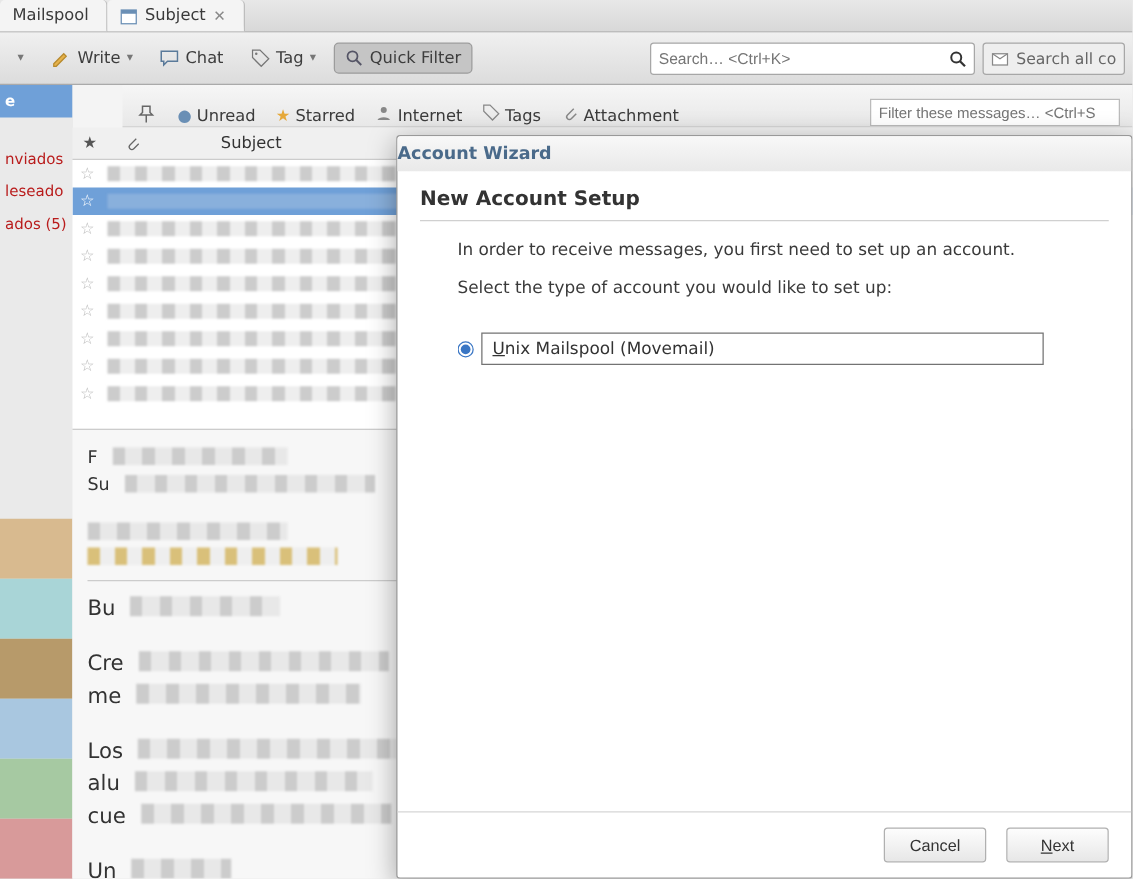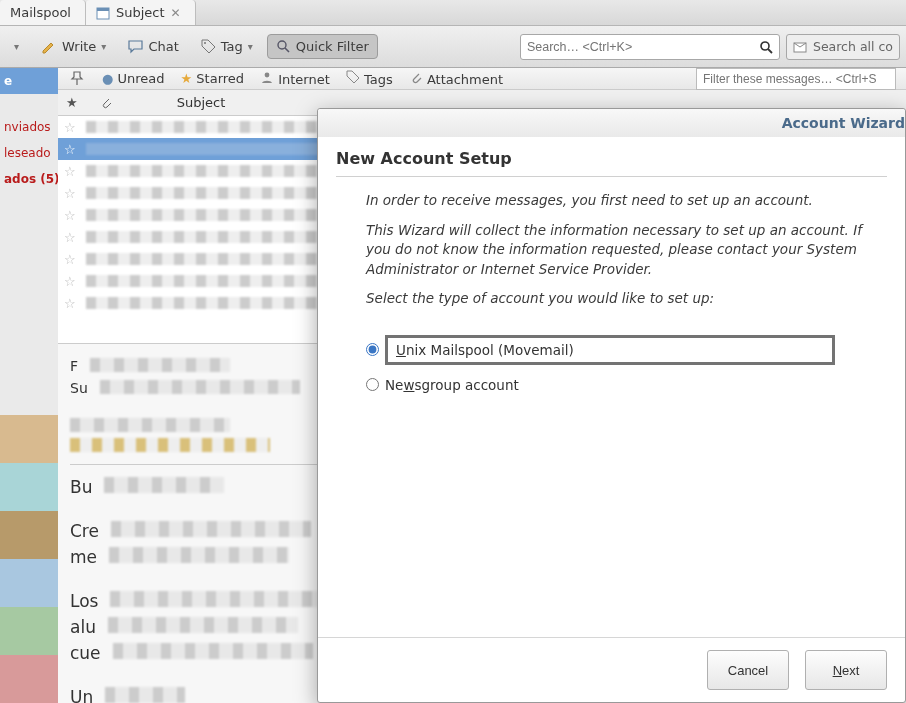--- a/index.html
+++ b/index.html
@@ -75,31 +75,31 @@
 }
 .sidebar {
   width:58px; background:#eaeaea;
   display:flex; flex-direction:column;
 }
 .folder {
   padding:6px 4px; font-size:12px; color:#b91c1c;
   white-space:nowrap; overflow:hidden;
 }
 .folder.sel { background:#6fa0d8; color:#fff; font-weight:600; }
-.folder.bold { font-weight:700; }
+.folder.bold { font-weight:400; }
 .colorblocks { margin-top:auto; display:flex; flex-direction:column; }
 .cb { height:48px; }
 .content { flex:1; display:flex; flex-direction:column; background:#f4f4f4; position:relative; }
 
 .filterbar {
-  display:flex; align-items:center; gap:16px;
-  height:22px; padding:0 10px;
+  display:flex; align-items:flex-end; gap:16px;
+  height:34px; padding:0 10px;
   background:linear-gradient(#f6f6f6,#e8e8e8);
   border-bottom:1px solid #ccc;
-  font-size:13px; color:#3b3b3b;
+  font-size:13px; color:#3b3b3b;margin-left:40px;
 }
 .filterbar .right {
   margin-left:auto;
 }
 .filterinput {
   border:1px solid #bbb; background:#fff; height:22px; width:200px;
   padding:0 6px; font-size:12px; color:#404040;
 }
 
 .colhdr {
@@ -130,42 +130,42 @@
   filter:blur(1px);
 }
 
 .modal-backdrop {
   position:absolute; left:317px; top:108px; width:589px; height:595px;
   background:#fff; border:1px solid #999; border-radius:3px;
   box-shadow:0 6px 22px rgba(0,0,0,0.35);
   display:flex; flex-direction:column;
 }
 .modal-title {
-  text-align:right; padding:6px 0; font-size:14px;
+  text-align:left; padding:6px 0; font-size:14px;
   color:#4a6a8a; font-weight:600;
   background:linear-gradient(#f8f8f8,#e9e9e9);
   border-top-left-radius:3px;border-top-right-radius:3px;
 }
 .modal-body { flex:1; padding:8px 18px 0 18px; display:flex; flex-direction:column;}
 .section-title { font-size:16px; font-weight:600; color:#333; padding:4px 0 8px 0; border-bottom:1px solid #d0d0d0; margin-bottom:14px;}
-.paras { padding:0 20px 0 30px; color:#3a3a3a; font-size:13.5px; line-height:1.45;font-style:italic; }
+.paras { padding:0 20px 0 30px; color:#3a3a3a; font-size:13.5px; line-height:1.45; }
 .paras p { margin-bottom:10px; }
 .options { margin:16px 0 0 30px; }
 .opt-row { display:flex; align-items:center; gap:6px; margin-bottom:12px; font-size:13.5px; }
 .opt-row input[type=radio]{ accent-color:#3a76c4; }
 .opt-row.boxed label {
-  border:3px solid #737373; padding:4px 8px; min-width:450px; background:#fff;
+  border:1px solid #737373; padding:4px 8px; min-width:450px; background:#fff;
 }
 .opt-row label u { text-decoration:underline; }
 .modal-footer {
   border-top:1px solid #d6d6d6; padding:12px 18px;
   display:flex; justify-content:flex-end; gap:16px;
 }
 .btn {
-  min-width:82px; height:40px;
+  min-width:82px; height:28px;
   background:linear-gradient(#fdfdfd,#e7e7e7);
   border:1px solid #b0b0b0; border-radius:3px;
   font-size:13px; color:#333;
 }
 .btn u { text-decoration:underline; }
 svg { display:block; }
 .icon { display:inline-flex; }
 </style>
 </head>
 <body>
@@ -410,32 +410,27 @@
     </div>
   </div>
 </div>
 
 <div class="modal-backdrop">
   <div class="modal-title">Account Wizard</div>
   <div class="modal-body">
     <div class="section-title">New Account Setup</div>
     <div class="paras">
       <p>In order to receive messages, you first need to set up an account.</p>
-      <p>This Wizard will collect the information necessary to set up an account. If you do not know the information requested, please contact your System Administrator or Internet Service Provider.</p>
       <p>Select the type of account you would like to set up:</p>
     </div>
     <div class="options">
       <div class="opt-row boxed">
         <input type="radio" name="acct" checked="" style="">
         <label><u>U</u>nix Mailspool (Movemail)</label>
       </div>
-      <div class="opt-row">
-        <input type="radio" name="acct" style="">
-        <label>Ne<u>w</u>sgroup account</label>
-      </div>
     </div>
     <div style="flex:1"></div>
   </div>
   <div class="modal-footer">
     <button class="btn">Cancel</button>
     <button class="btn"><u>N</u>ext</button>
   </div>
 </div>
 
 </body></html>

